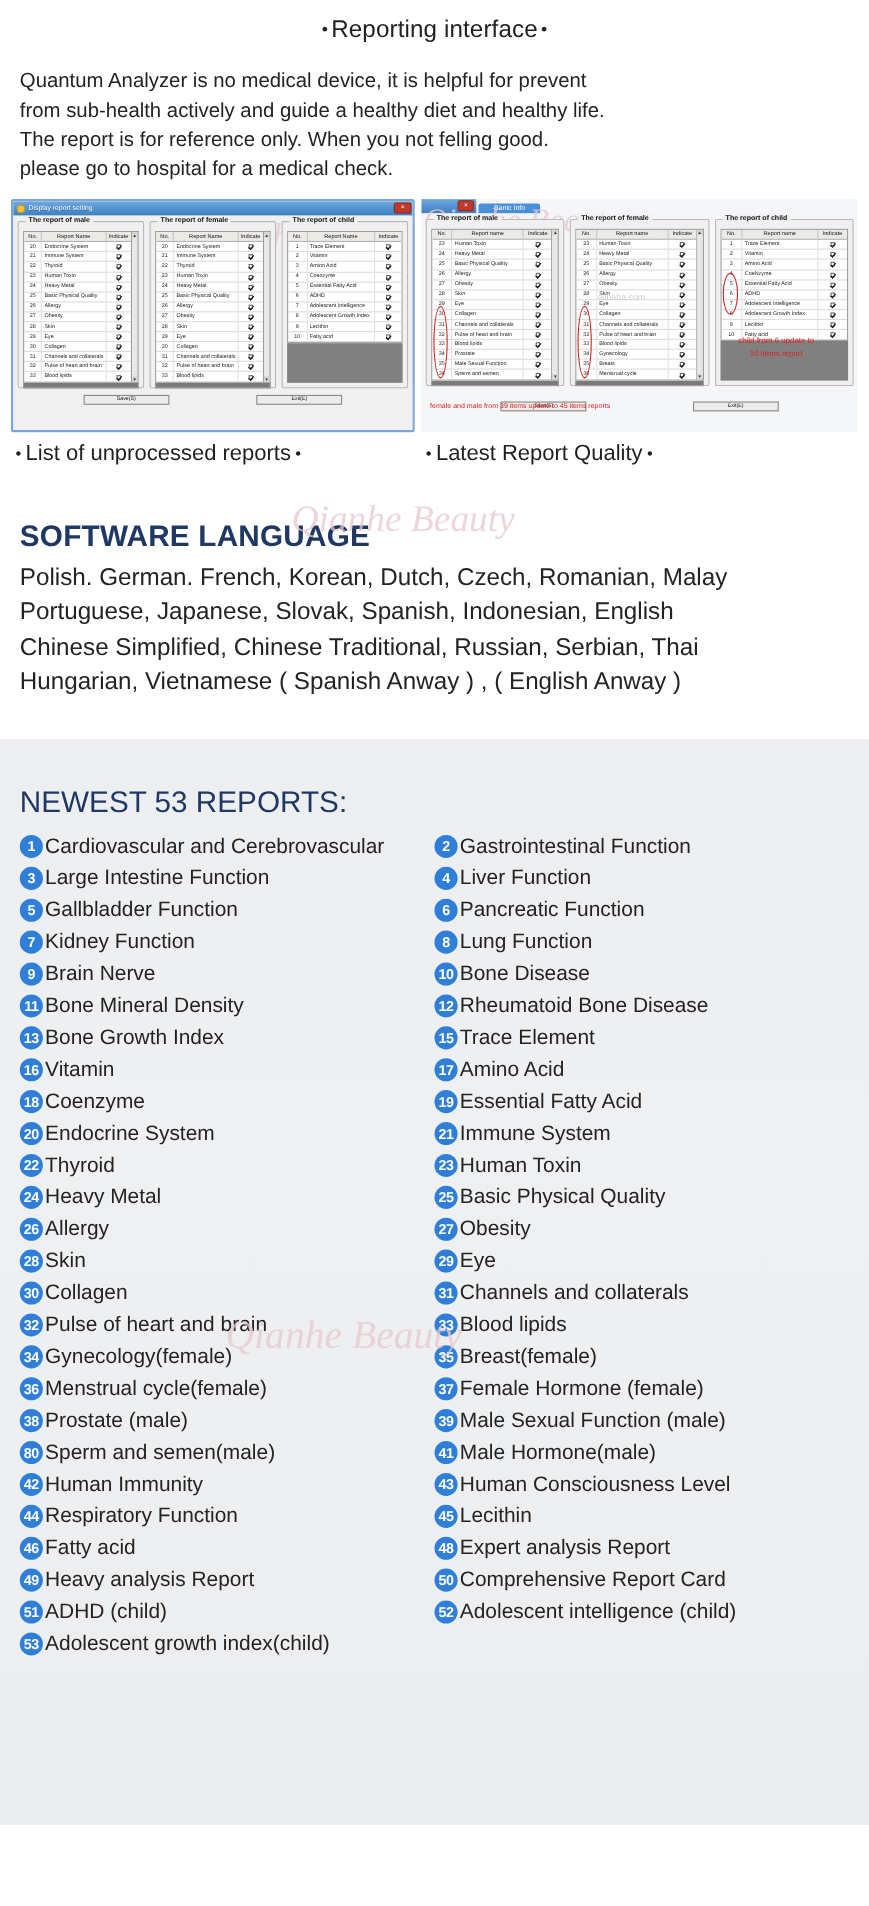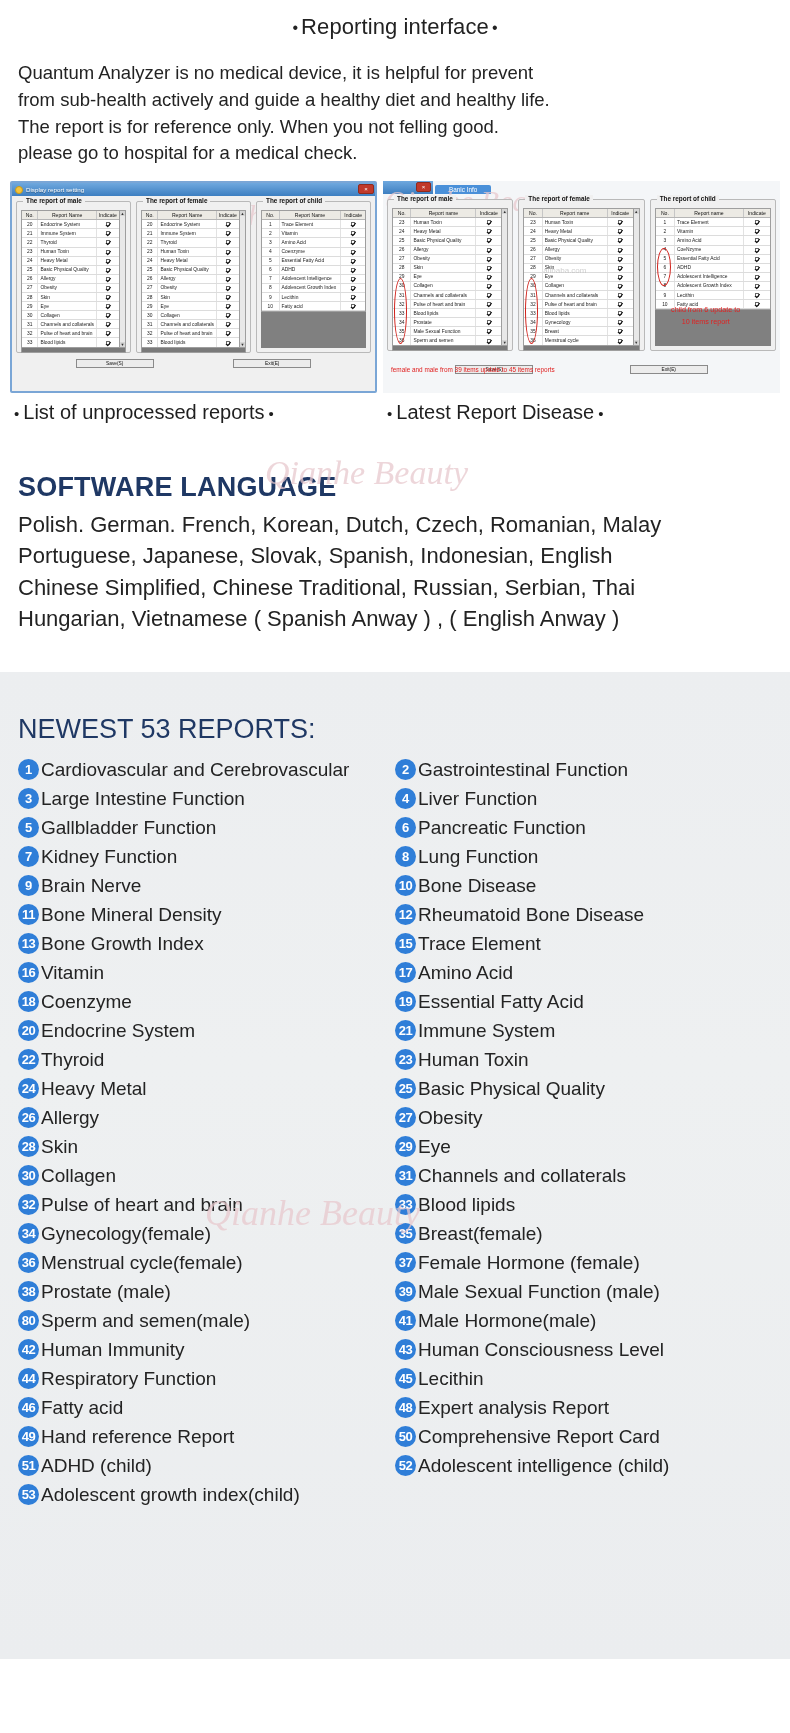--- a/index.html
+++ b/index.html
@@ -923,21 +923,21 @@
         </div>
       </div>
     </div>
   </div>
 
   <div class="captions">
     <div class="caption c1">
       <span class="bullet">•</span><span>List of unprocessed reports</span><span class="bullet">•</span>
     </div>
     <div class="caption c2">
-      <span class="bullet">•</span><span>Latest Report Disease</span><span class="bullet">•</span>
+      <span class="bullet">•</span><span>Latest Report Quality</span><span class="bullet">•</span>
     </div>
   </div>
 
   <div class="lang-block">
     <div class="wm" style="left:265px; top:30px; font-size:34px;">Qianhe Beauty</div>
     <div class="lang-title">SOFTWARE LANGUAGE</div>
     <div class="lang-lines">
       <div>Polish. German. French, Korean, Dutch, Czech, Romanian, Malay</div>
       <div>Portuguese, Japanese, Slovak, Spanish, Indonesian, English</div>
       <div>Chinese Simplified, Chinese Traditional, Russian, Serbian, Thai</div>
@@ -1129,21 +1129,21 @@
       <div class="ritem">
         <span class="rnum">46</span>
         <span>Fatty acid</span>
       </div>
       <div class="ritem">
         <span class="rnum">48</span>
         <span>Expert analysis Report</span>
       </div>
       <div class="ritem">
         <span class="rnum">49</span>
-        <span>Hand reference Report</span>
+        <span>Heavy analysis Report</span>
       </div>
       <div class="ritem">
         <span class="rnum">50</span>
         <span>Comprehensive Report Card</span>
       </div>
       <div class="ritem">
         <span class="rnum">51</span>
         <span>ADHD (child)</span>
       </div>
       <div class="ritem">

